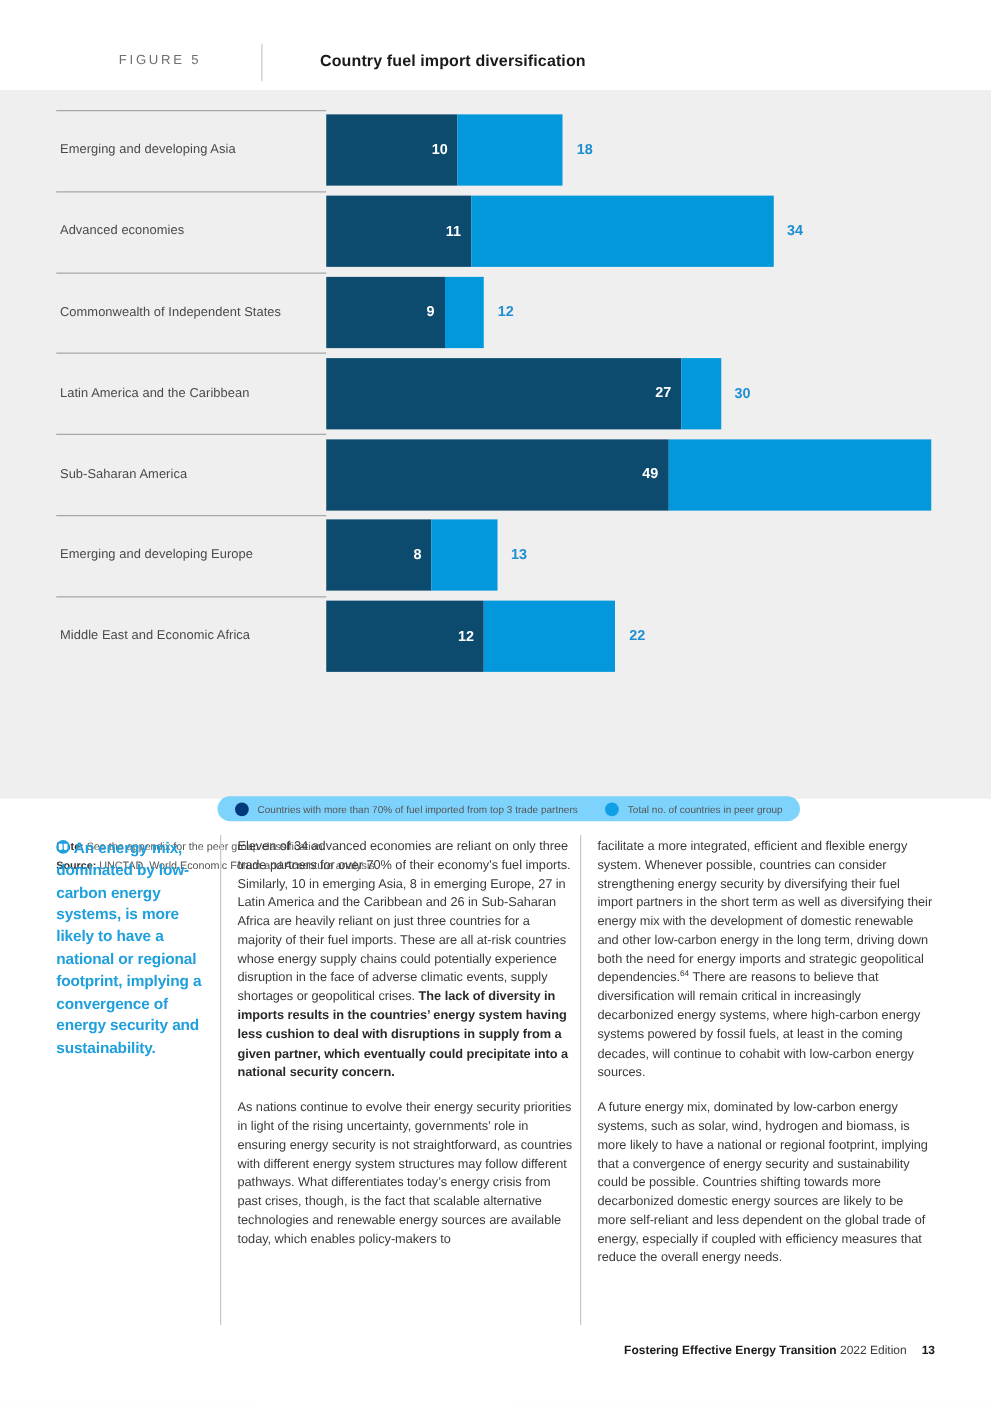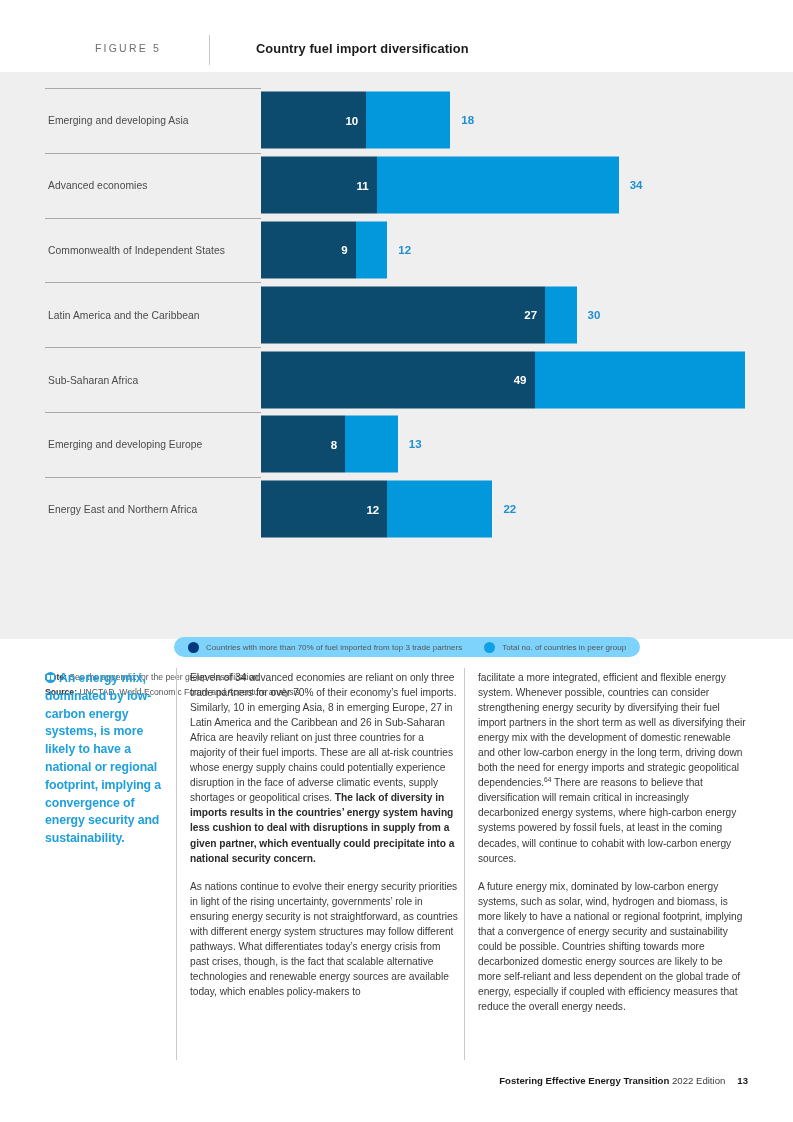--- a/index.html
+++ b/index.html
@@ -182,21 +182,21 @@
           <div class="bar-wrap" style="width: 315.6px;">
             <div class="bar-seg bar-dark" style="width: 284.04px;">
               <span class="bar-val-inner">27</span>
             </div>
             <div class="bar-seg bar-light" style="width: 31.56px;"></div>
           </div>
           <span class="bar-val-outer" style="left: 587.6px;">30</span>
         </div>
         <div class="chart-row">
           <div class="row-sep"></div>
-          <div class="row-label">Sub-Saharan Africa</div>
+          <div class="row-label">Sub-Saharan America</div>
           <div class="bar-wrap" style="width: 483.92px;">
             <div class="bar-seg bar-dark" style="width: 273.52px;">
               <span class="bar-val-inner">49</span>
             </div>
             <div class="bar-seg bar-light" style="width: 210.4px;"></div>
           </div>
           <span class="bar-val-outer" style="left: 796px;">46</span>
         </div>
         <div class="chart-row">
           <div class="row-sep"></div>
@@ -204,21 +204,21 @@
           <div class="bar-wrap" style="width: 136.76px;">
             <div class="bar-seg bar-dark" style="width: 84.16px;">
               <span class="bar-val-inner">8</span>
             </div>
             <div class="bar-seg bar-light" style="width: 52.6px;"></div>
           </div>
           <span class="bar-val-outer" style="left: 408.76px;">13</span>
         </div>
         <div class="chart-row">
           <div class="row-sep"></div>
-          <div class="row-label">Energy East and Northern Africa</div>
+          <div class="row-label">Middle East and Economic Africa</div>
           <div class="bar-wrap" style="width: 231.44px;">
             <div class="bar-seg bar-dark" style="width: 126.24px;">
               <span class="bar-val-inner">12</span>
             </div>
             <div class="bar-seg bar-light" style="width: 105.2px;"></div>
           </div>
           <span class="bar-val-outer" style="left: 503.44px;">22</span>
         </div>
       </div>
 

